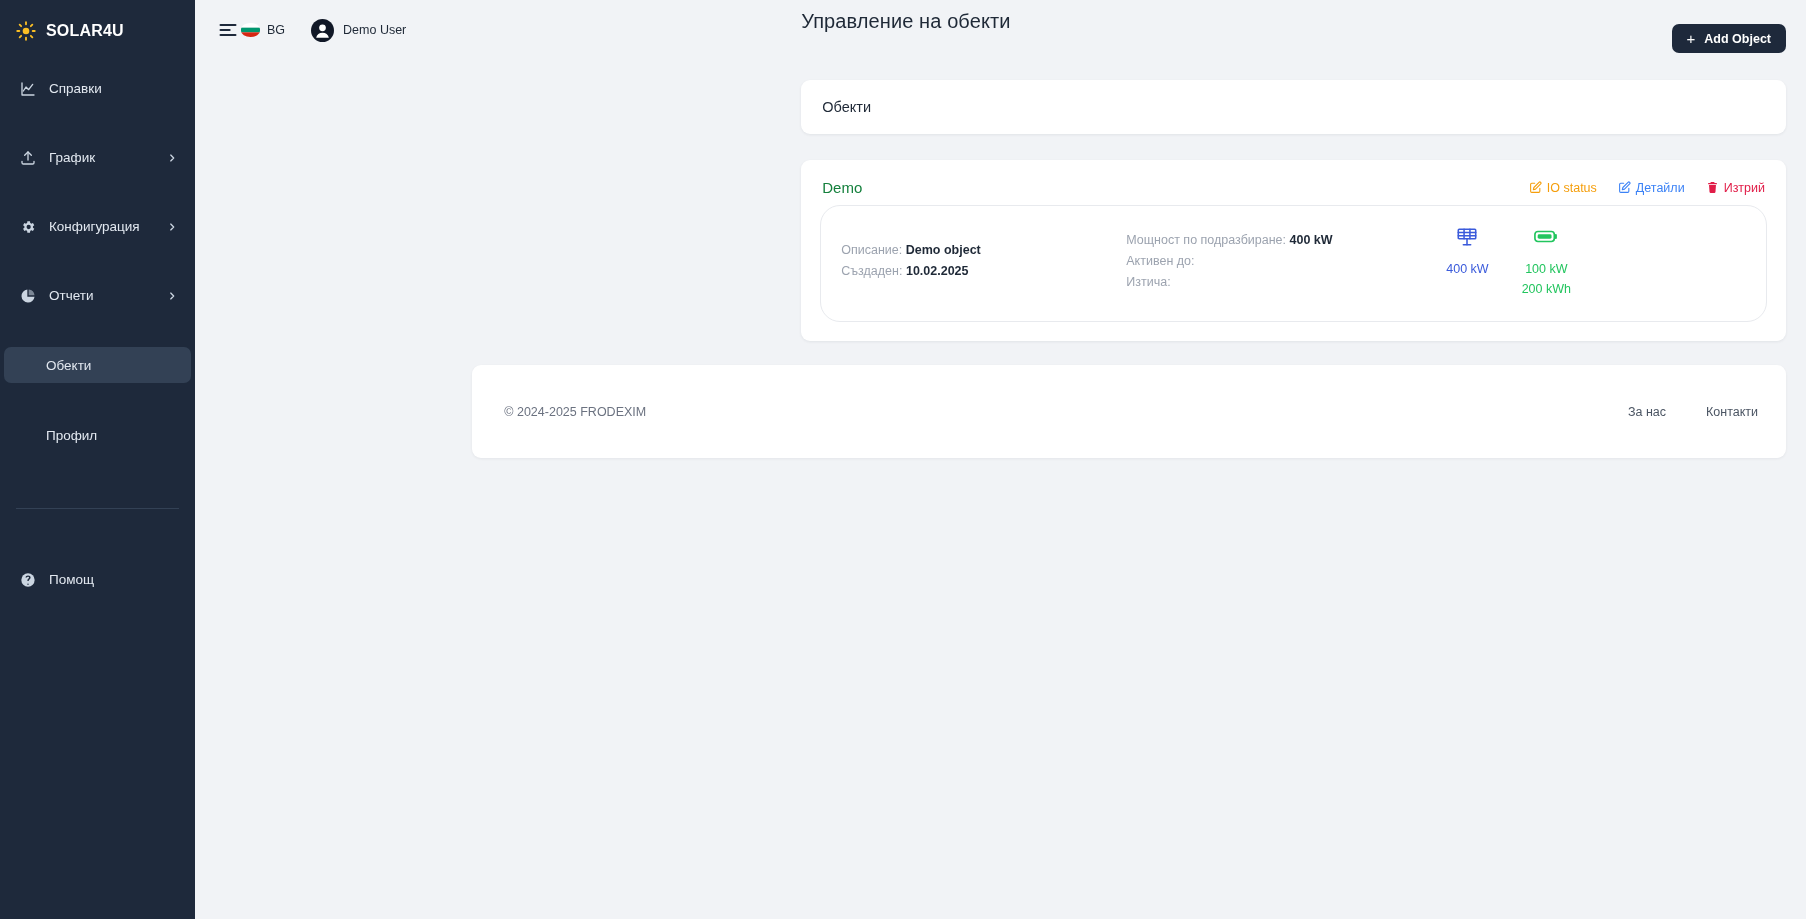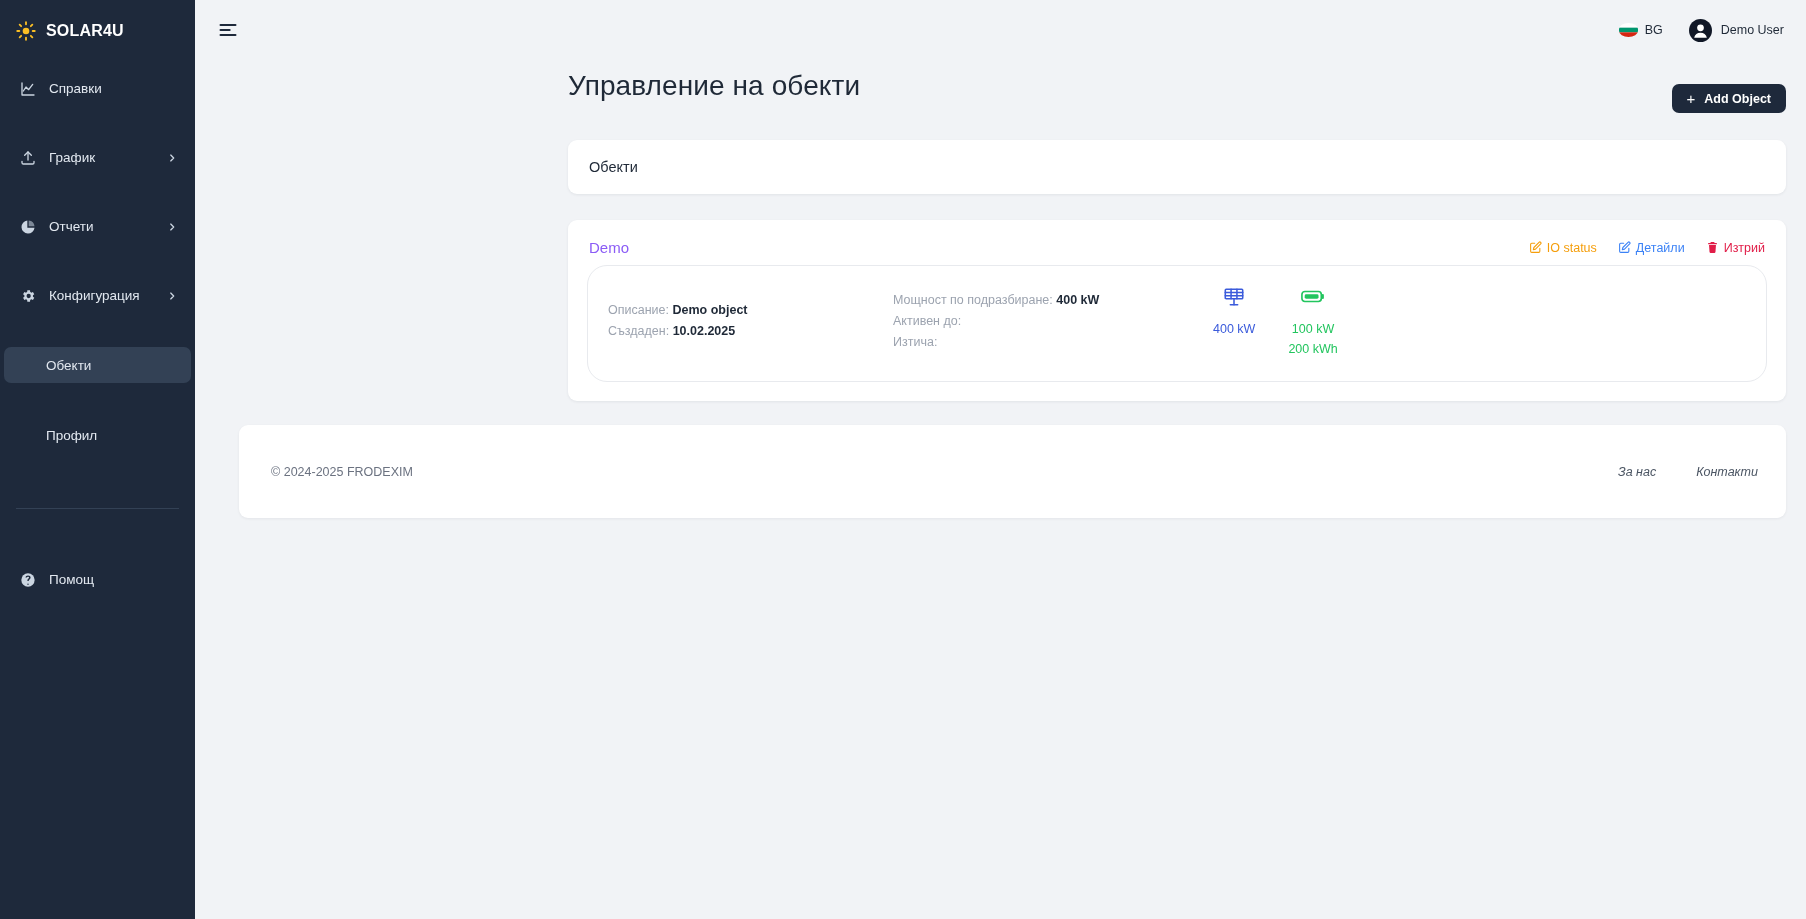--- a/index.html
+++ b/index.html
@@ -80,21 +80,21 @@
     background: #334155;
     margin: 22px 16px 20px 16px;
   }
 
   
   .main {
     flex: 1 1 auto;
     height: 919px;
     background: #f1f3f6;
     display: flex;
-    flex-direction: column;
+    flex-direction: row;
     overflow: hidden;
   }
 
   .topbar {
     height: 60px;
     min-height: 60px;
     display: flex;
     align-items: center;
     padding: 0 22px 0 20px;
     background: #f1f3f6;
@@ -143,21 +143,21 @@
 
   .page-head {
     display: flex;
     align-items: flex-start;
     padding: 10px 0 0 0;
     max-width: 1260px;
     margin-left: 353px;
   }
   .page-head-left { flex: 1 1 auto; }
   .page-title {
-    font-size: 28px;
+    font-size: 20px;
     font-weight: 400;
     color: #1f2937;
     letter-spacing: 0.1px;
   }
   .page-sub {
     font-size: 12.5px;
     color: #6b7280;
     margin-top: 11px;
   }
   .btn-add {
@@ -197,21 +197,21 @@
   .panel-objects { margin-top: 26px; padding: 19px 19px 19px 19px; }
 
   .obj-row {
     display: flex;
     align-items: center;
     padding: 0 2px 0 2px;
     margin-bottom: 9px;
   }
   .obj-name {
     font-size: 15px;
-    color: #8b5cf6;
+    color: #15803d;
     font-weight: 400;
     cursor: pointer;
   }
   .obj-actions {
     margin-left: auto;
     display: flex;
     align-items: center;
     gap: 21px;
   }
   .act {
@@ -270,21 +270,21 @@
     border-radius: 9px;
     box-shadow: 0 1px 3px rgba(16,24,40,0.06);
     margin: 24px 0 0 24px;
     height: 93px;
     display: flex;
     align-items: center;
     padding: 0 28px 0 32px;
   }
   .footer-copy { font-size: 12.5px; color: #6b7280; }
   .footer-links { margin-left: auto; display: flex; gap: 40px; }
-  .footer-link { font-size: 12.5px; color: #4b5563; cursor: pointer; text-decoration: none; font-style: italic; }
+  .footer-link { font-size: 12.5px; color: #4b5563; cursor: pointer; text-decoration: none; }
 </style>
 </head>
 <body>
 
 <div class="app">
 
   <aside class="sidebar">
 
     <div class="brand">
       <span class="brand-sun">
@@ -327,39 +327,39 @@
         <span class="nav-chevron">
           <svg viewBox="0 0 24 24" fill="none" stroke="currentColor" stroke-width="3.2" stroke-linecap="round" stroke-linejoin="round">
             <polyline points="9,5 16,12 9,19"></polyline>
           </svg>
         </span>
       </div>
 
       <div class="nav-item">
         <span class="nav-icon">
           <svg viewBox="0 0 24 24" fill="currentColor">
-            <path d="M11 2.2A9.8 9.8 0 1 0 21.8 13H11V2.2z"></path>
-            <path d="M13 2.2V11h8.8A9.8 9.8 0 0 0 13 2.2z" opacity="0.55"></path>
-          </svg>
-        </span>
-        <span class="nav-label">Отчети</span>
+            <path d="M19.4 13a7.6 7.6 0 0 0 0-2l2-1.5-2-3.4-2.4 1a7.5 7.5 0 0 0-1.7-1L15 3.5h-4l-.3 2.6c-.6.25-1.2.6-1.7 1l-2.4-1-2 3.4L6.6 11a7.6 7.6 0 0 0 0 2l-2 1.5 2 3.4 2.4-1c.5.4 1.1.75 1.7 1l.3 2.6h4l.3-2.6c.6-.25 1.2-.6 1.7-1l2.4 1 2-3.4-2-1.5zM13 15.2A3.2 3.2 0 1 1 13 8.8a3.2 3.2 0 0 1 0 6.4z"></path>
+          </svg>
+        </span>
+        <span class="nav-label">Конфигурация</span>
         <span class="nav-chevron">
           <svg viewBox="0 0 24 24" fill="none" stroke="currentColor" stroke-width="3.2" stroke-linecap="round" stroke-linejoin="round">
             <polyline points="9,5 16,12 9,19"></polyline>
           </svg>
         </span>
       </div>
 
       <div class="nav-item">
         <span class="nav-icon">
           <svg viewBox="0 0 24 24" fill="currentColor">
-            <path d="M19.4 13a7.6 7.6 0 0 0 0-2l2-1.5-2-3.4-2.4 1a7.5 7.5 0 0 0-1.7-1L15 3.5h-4l-.3 2.6c-.6.25-1.2.6-1.7 1l-2.4-1-2 3.4L6.6 11a7.6 7.6 0 0 0 0 2l-2 1.5 2 3.4 2.4-1c.5.4 1.1.75 1.7 1l.3 2.6h4l.3-2.6c.6-.25 1.2-.6 1.7-1l2.4 1 2-3.4-2-1.5zM13 15.2A3.2 3.2 0 1 1 13 8.8a3.2 3.2 0 0 1 0 6.4z"></path>
-          </svg>
-        </span>
-        <span class="nav-label">Конфигурация</span>
+            <path d="M11 2.2A9.8 9.8 0 1 0 21.8 13H11V2.2z"></path>
+            <path d="M13 2.2V11h8.8A9.8 9.8 0 0 0 13 2.2z" opacity="0.55"></path>
+          </svg>
+        </span>
+        <span class="nav-label">Отчети</span>
         <span class="nav-chevron">
           <svg viewBox="0 0 24 24" fill="none" stroke="currentColor" stroke-width="3.2" stroke-linecap="round" stroke-linejoin="round">
             <polyline points="9,5 16,12 9,19"></polyline>
           </svg>
         </span>
       </div>
 
       <div class="nav-sub active">
         <span>Обекти</span>
       </div>

